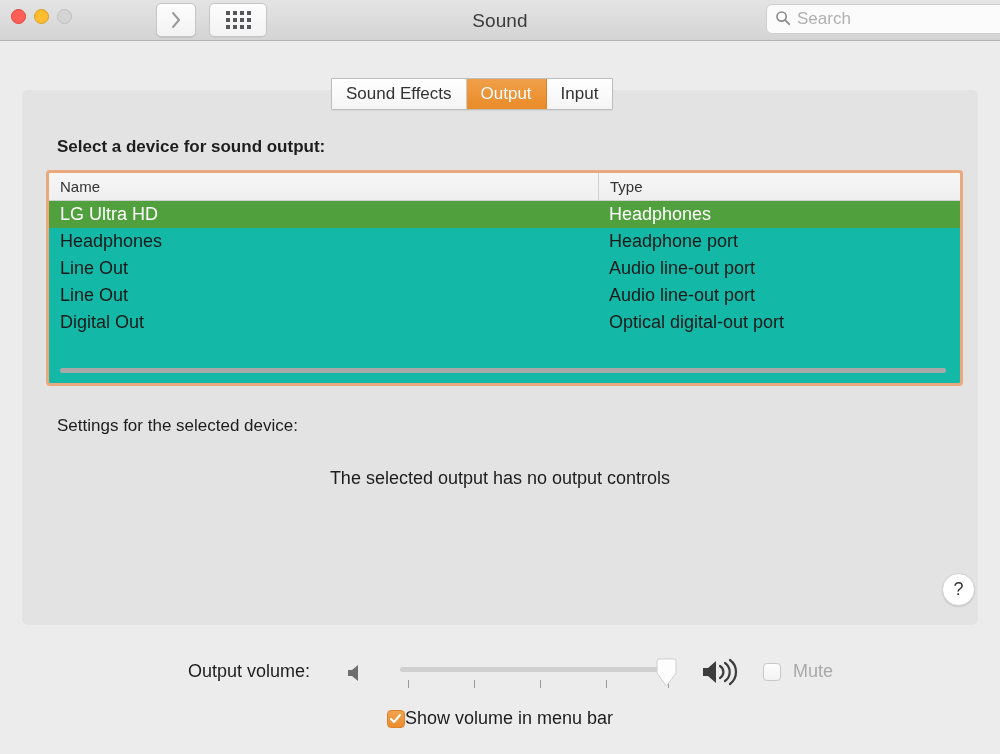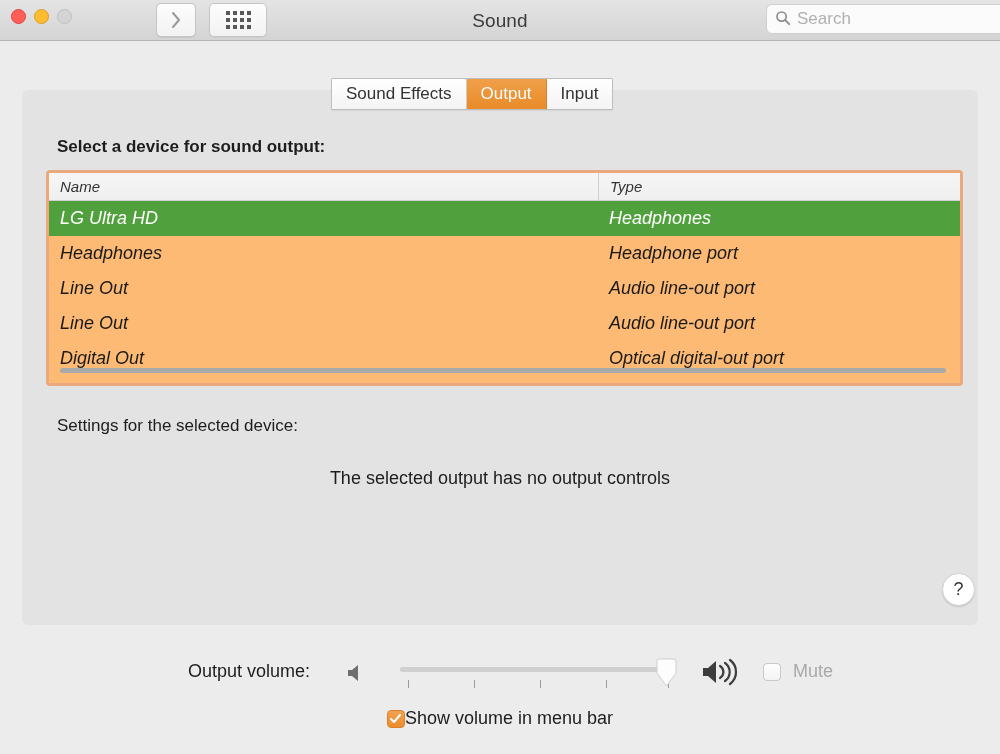--- a/index.html
+++ b/index.html
@@ -124,41 +124,40 @@
     position: absolute;
     left: 46px; top: 170px;
     width: 917px; height: 216px;
     border: 3px solid #eaa97d;
     border-radius: 4px;
     background: #ffffff;
     overflow: hidden;
   }
   .table-inner {
     position: absolute; inset: 0;
-    background: #fdba74;
-    font-style: italic;
+    background: #14b8a6;
   }
   .thead {
     display: flex;
     height: 28px;
     background: linear-gradient(to bottom, #f6f6f6, #efefef);
     border-bottom: 1px solid #d0d0d0;
     position: relative;
   }
   .th {
     font-size: 15px; color: #333;
     display: flex; align-items: center;
     padding-left: 11px;
   }
   .th.name { width: 549px; }
   .th.type { width: 362px; border-left: 1px solid #cfcfcf; }
 
   .trow {
     display: flex;
-    height: 35px;
+    height: 27px;
     align-items: center;
     font-size: 18px;
     color: #1a1a1a;
   }
   .trow.sel { background: #51a03e; color: #ffffff; }
   .td { padding-left: 11px; overflow: hidden; white-space: nowrap; }
   .td.name { width: 549px; }
   .td.type { width: 362px; }
 
   .hscroll {

